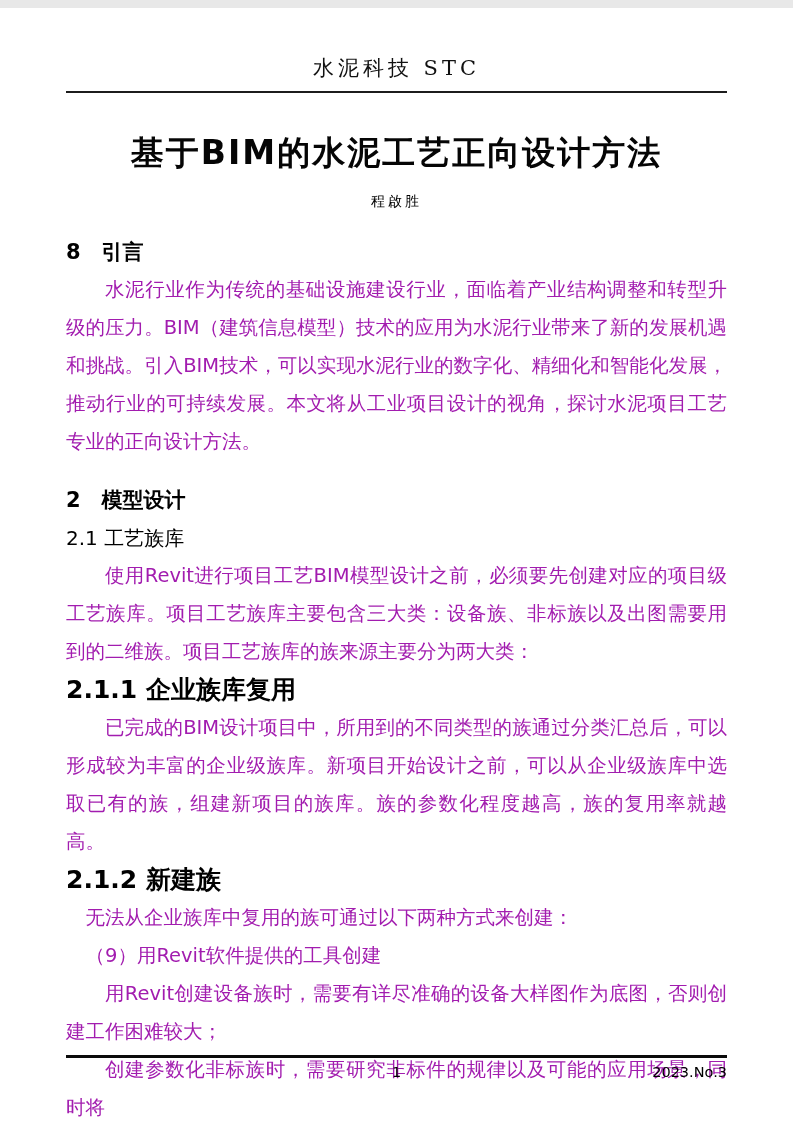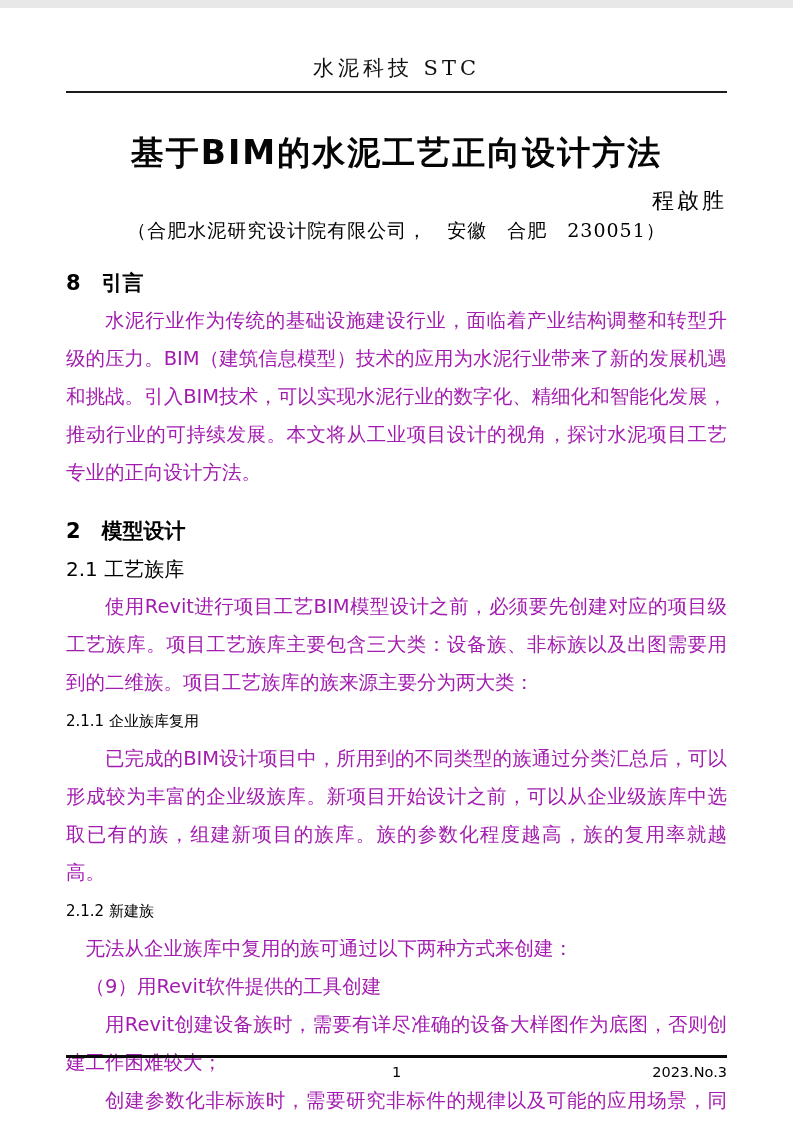--- a/index.html
+++ b/index.html
@@ -45,23 +45,23 @@
     text-align: center;
     font-family: "DejaVu Sans", sans-serif;
     font-weight: bold;
     font-size: 33px;
     line-height: 40px;
     letter-spacing: 2px;
     color: #050505;
   }
   .article-author {
     margin-top: 16px;
-    text-align: right;
+    text-align: center;
     font-family: "DejaVu Serif", serif;
-    font-size: 22px;
+    font-size: 14px;
     line-height: 24px;
     letter-spacing: 3px;
   }
   .article-affiliation {
     margin-top: 3px;
     text-align: center;
     font-family: "DejaVu Serif", serif;
     font-size: 19px;
     line-height: 28px;
     letter-spacing: 1px;
@@ -74,22 +74,22 @@
     line-height: 38px;
     white-space: pre-wrap;
   }
   .sec-h2 {
     font-size: 20px;
     font-weight: normal;
     line-height: 38px;
     white-space: pre-wrap;
   }
   .sec-h3 {
-    font-size: 15px;
-    font-weight: normal;
+    font-size: 25px;
+    font-weight: bold;
     line-height: 38px;
     white-space: pre-wrap;
   }
   .para {
     font-size: 19.5px;
     line-height: 38px;
     text-align: justify;
     text-align-last: left;
     text-indent: 2em;
     margin: 0;
@@ -135,21 +135,20 @@
   <div class="content">
 
     <div class="journal-header">水泥科技 STC</div>
 
     <div class="header-rule"></div>
 
     <div class="article-title">基于BIM的水泥工艺正向设计方法</div>
 
     <div class="article-author">程啟胜</div>
 
-    <div class="article-affiliation">（合肥水泥研究设计院有限公司，　安徽　合肥　230051）</div>
 
     <div class="sec-h1">8　引言</div>
 
     <p class="para">水泥行业作为传统的基础设施建设行业，面临着产业结构调整和转型升级的压力。BIM（建筑信息模型）技术的应用为水泥行业带来了新的发展机遇和挑战。引入BIM技术，可以实现水泥行业的数字化、精细化和智能化发展，推动行业的可持续发展。本文将从工业项目设计的视角，探讨水泥项目工艺专业的正向设计方法。</p>
 
     <div class="sec-h1">2　模型设计</div>
 
     <div class="sec-h2">2.1 工艺族库</div>
 
     <p class="para">使用Revit进行项目工艺BIM模型设计之前，必须要先创建对应的项目级工艺族库。项目工艺族库主要包含三大类：设备族、非标族以及出图需要用到的二维族。项目工艺族库的族来源主要分为两大类：</p>

